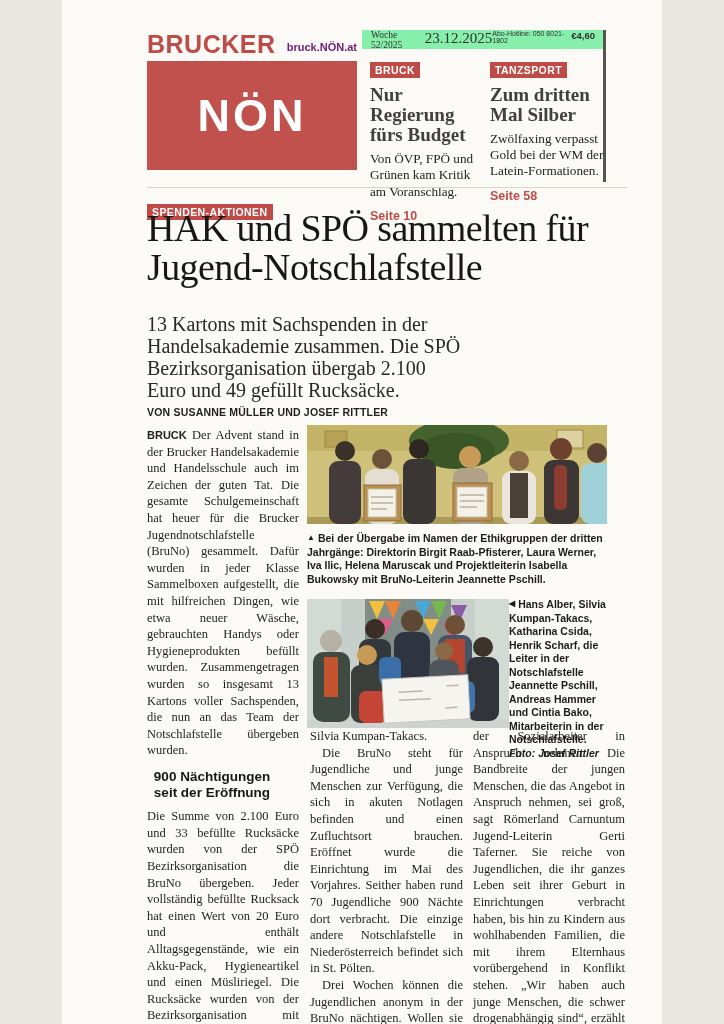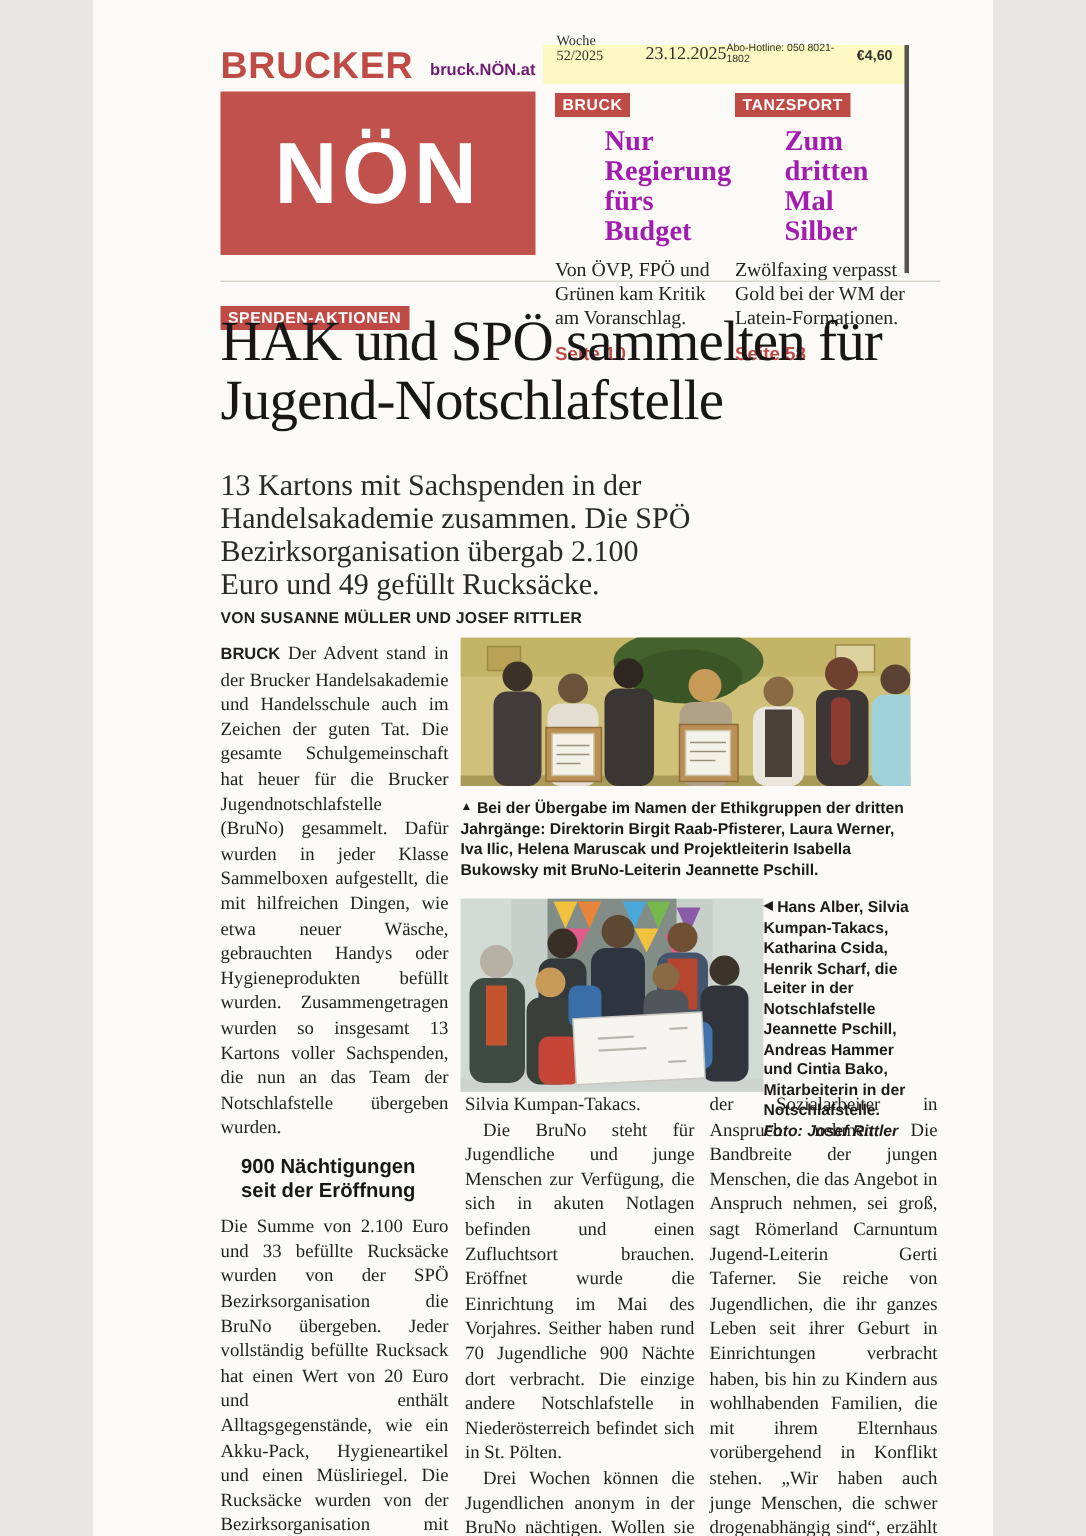--- a/index.html
+++ b/index.html
@@ -5,46 +5,46 @@
   html,body{margin:0;padding:0;background:#e9e7e2;}
   .page{position:relative;width:600px;height:1024px;margin:0 auto;background:#fbfaf6;
         font-family:"Liberation Serif",serif;color:#1f1d1b;overflow:hidden;}
   .abs{position:absolute;}
   
   .edition{font-family:"Liberation Sans",sans-serif;font-weight:bold;font-size:25px;
            color:#bf4b47;letter-spacing:.5px;}
   .site{font-family:"Liberation Sans",sans-serif;font-weight:bold;font-size:11px;
         color:#701a75;text-align:right;}
   .logo{background:#c0514c;color:#fff;display:flex;align-items:center;justify-content:center;
-        font-family:"Liberation Sans",sans-serif;font-weight:bold;font-size:58px;letter-spacing:3px;}
-  .infobar{background:#fef9c3;display:flex;align-items:flex-end;justify-content:space-between;
-           padding:13px 9px;box-sizing:border-box;color:#33302b;}
+        font-family:"Liberation Sans",sans-serif;font-weight:bold;font-size:45px;letter-spacing:3px;}
+  .infobar{background:#86efac;display:flex;align-items:flex-start;justify-content:space-between;
+           padding:0 9px;box-sizing:border-box;color:#33302b;}
   .infobar .w{font-size:9.5px;}
-  .infobar .d{font-size:12px;}
+  .infobar .d{font-size:15px;}
   .infobar .h{font-family:"Liberation Sans",sans-serif;font-size:7px;}
   .infobar .p{font-family:"Liberation Sans",sans-serif;font-weight:bold;font-size:9.5px;}
   .scanline{background:#57534e;}
   .tag{display:inline-block;background:#bf4b47;color:#fff;font-family:"Liberation Sans",sans-serif;
        font-weight:bold;font-size:10.5px;letter-spacing:.4px;padding:2px 5px 2px 5px;}
-  .teaser-title{font-weight:bold;font-size:19px;line-height:1.06;color:#a21caf;margin-top:7px;margin-left:33px;}
+  .teaser-title{font-weight:bold;font-size:19px;line-height:1.06;color:#404040;margin-top:7px;}
   .teaser-body{font-size:13.2px;line-height:1.22;color:#25231f;margin-top:6px;}
   .teaser-page{font-family:"Liberation Sans",sans-serif;font-weight:bold;font-size:12.5px;
                color:#bf4b47;margin-top:9px;}
   .rule{background:#d9d5cd;}
   
   .headline{font-weight:normal;font-size:38px;line-height:1.03;letter-spacing:-.6px;color:#181716;}
   .lead{font-size:20px;line-height:1.1;color:#2b2926;}
   .byline{font-family:"Liberation Sans",sans-serif;font-weight:bold;font-size:10.5px;
           letter-spacing:.2px;color:#221f1d;}
   .col{font-size:12.5px;line-height:16.6px;text-align:justify;color:#211e1b;}
   .col p{margin:0;}
   .col p.ind{text-indent:12px;}
   .leadin{font-family:"Liberation Sans",sans-serif;font-weight:bold;font-size:11px;}
   .colsub{font-family:"Liberation Sans",sans-serif;font-weight:bold;font-size:13.5px;
-          line-height:1.2;text-align:right;margin:10px 0 7px 0;color:#181716;}
+          line-height:1.2;text-align:center;margin:10px 0 7px 0;color:#181716;}
   .caption{font-family:"Liberation Sans",sans-serif;font-weight:600;font-size:10.5px;
            line-height:13.5px;color:#1d1b19;text-align:left;}
   .caption .credit{font-style:italic;font-weight:600;}
   .cap-marker{font-size:8px;vertical-align:2px;margin-right:3px;}
   .photo{display:block;}
 </style>
 </head>
 <body>
 
 <div class="page">

